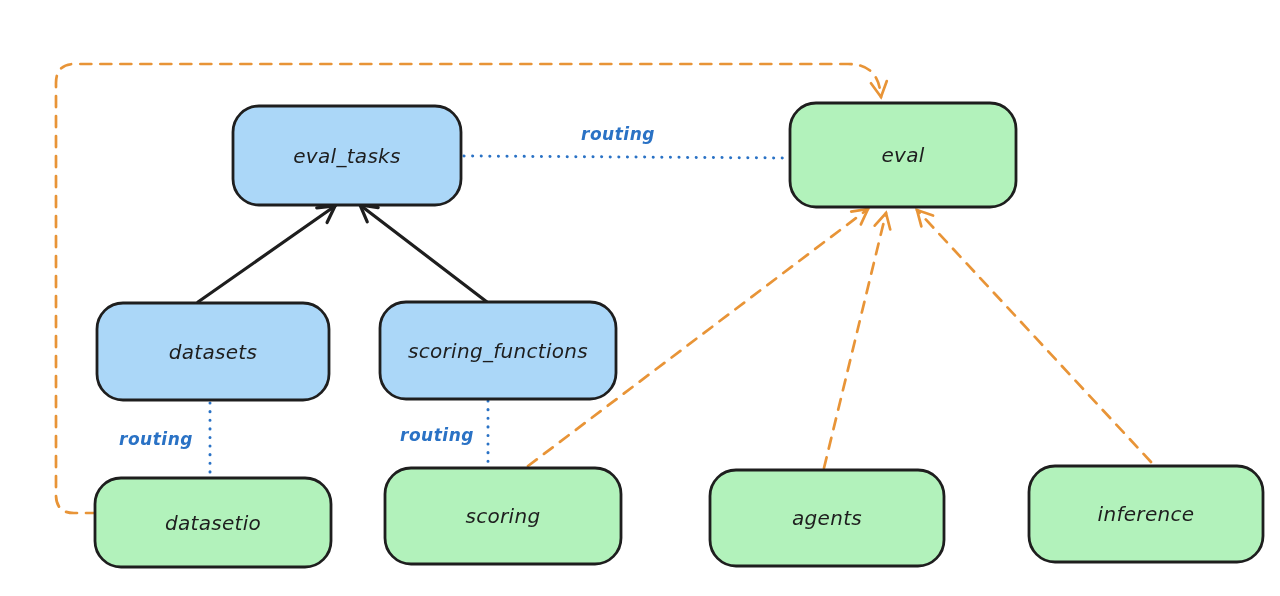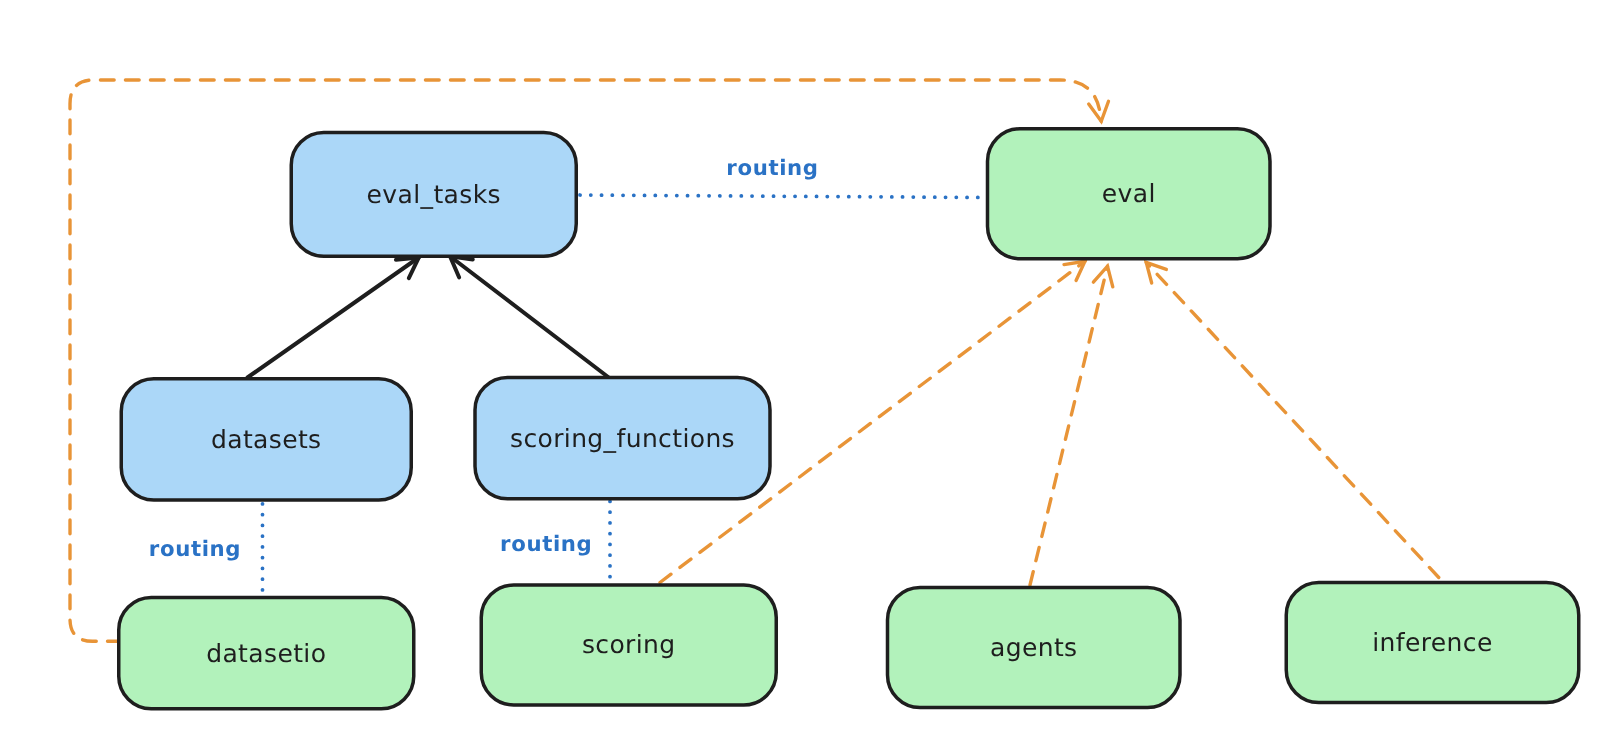--- a/index.html
+++ b/index.html
@@ -4,21 +4,21 @@
 <style>
   html, body {
     margin: 0;
     padding: 0;
     background: #ffffff;
     width: 1280px;
     height: 596px;
     overflow: hidden;
     font-family: "DejaVu Sans", sans-serif;
   }
-  .canvas-wrap { width: 1139px; height: 596px; }
+  .canvas-wrap { width: 1139px; height: 596px; font-style: italic; }
   svg { display: block; }
   .node-rect {
     stroke: #1e1e1e;
     stroke-width: 2.8;
   }
   .node-label {
     font-family: "DejaVu Sans", sans-serif;
     font-size: 20px;
     fill: #1e1e1e;
     text-anchor: middle;

